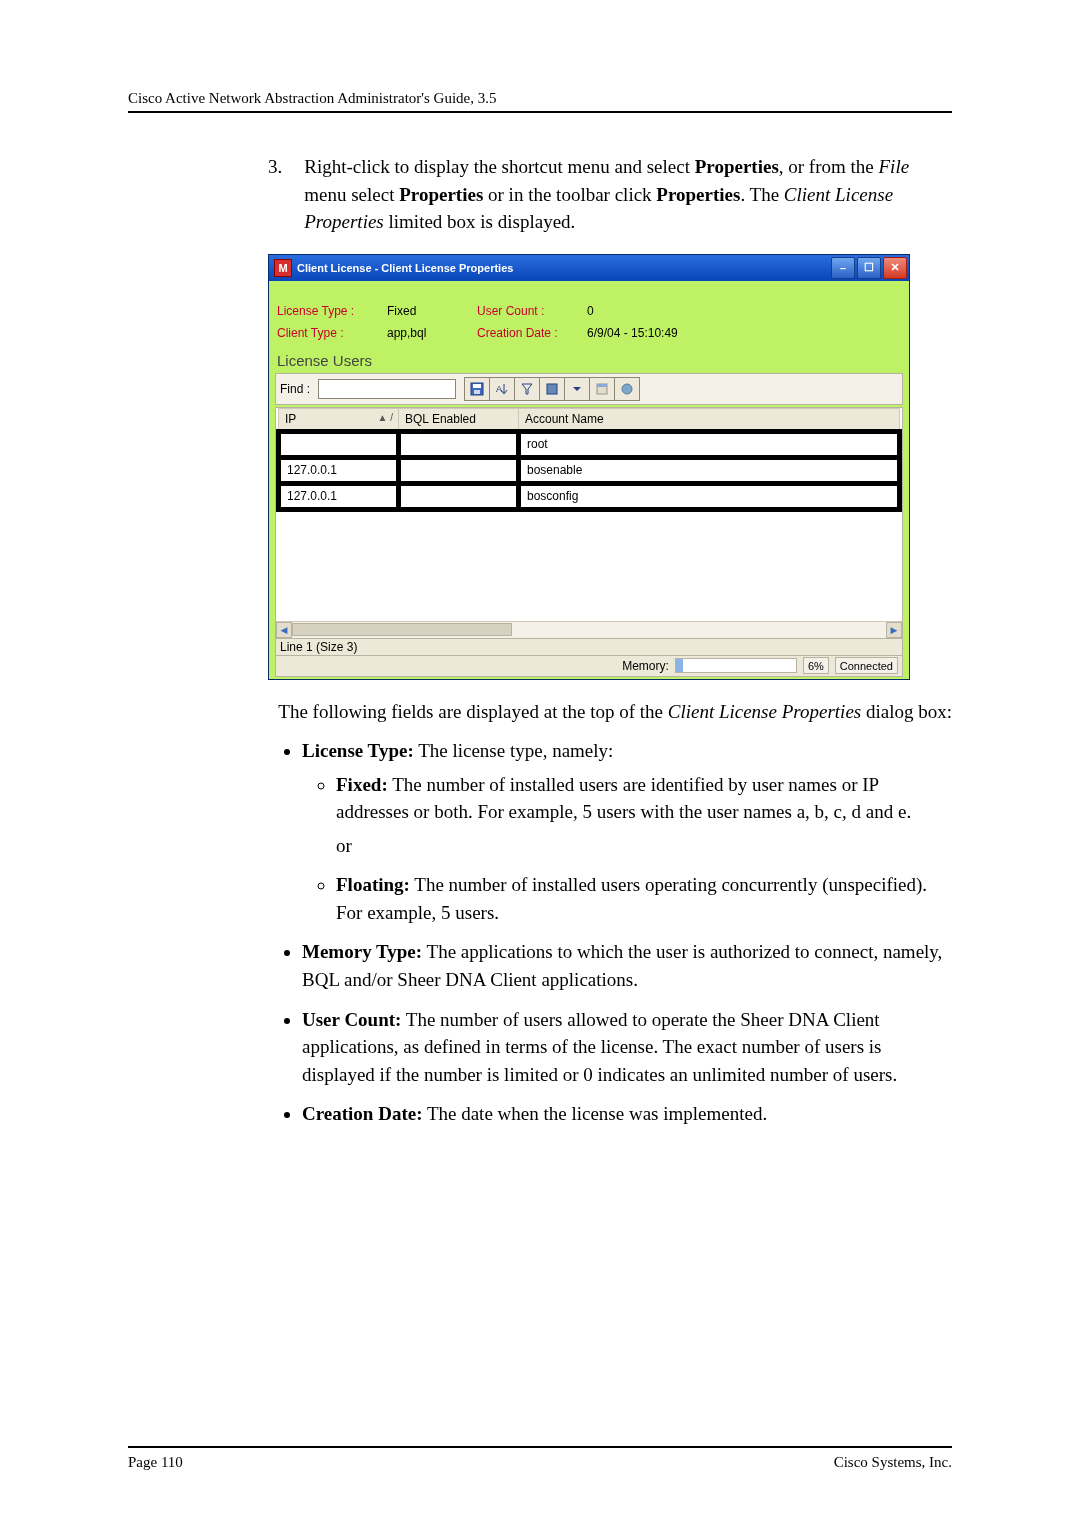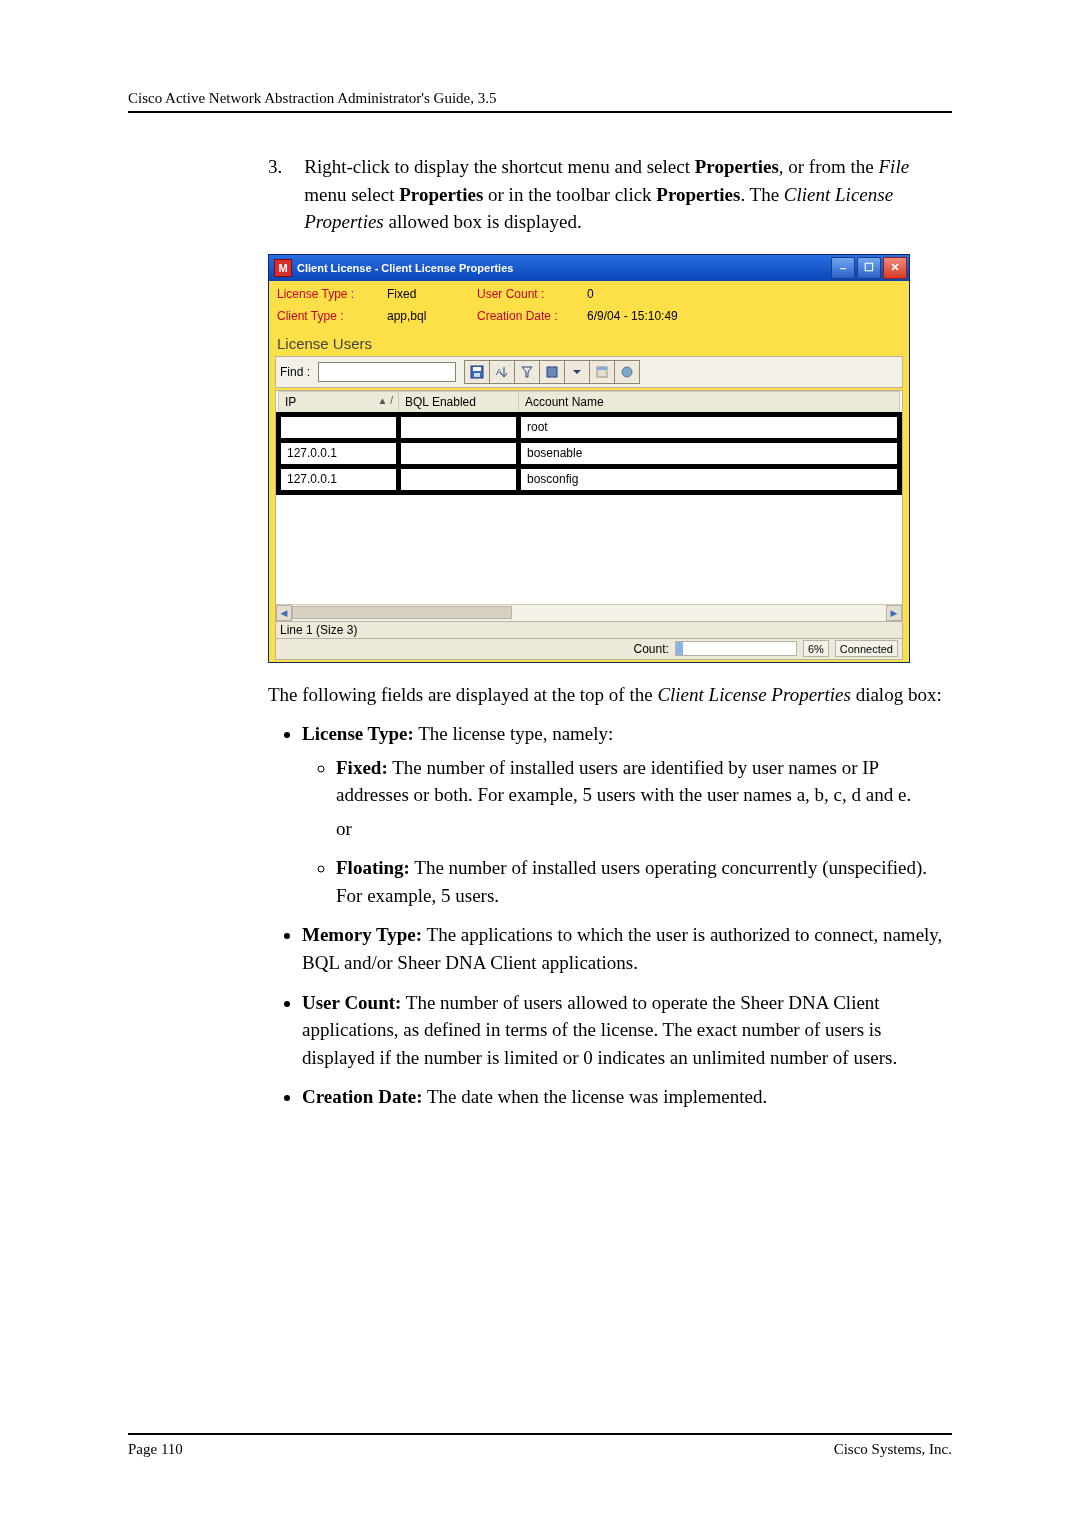--- a/index.html
+++ b/index.html
@@ -75,22 +75,22 @@
   .win-btn {
     width: 22px; height: 20px;
     background: linear-gradient(to bottom, #6fa7f1, #2d60c6);
     border: 1px solid #1b3d85;
     border-radius: 2px;
     display: flex; align-items: center; justify-content: center;
     color: #fff; font-weight: bold; font-size: 11px;
   }
   .win-btn.close { background: linear-gradient(to bottom, #f08a7a, #d43a25); border-color: #a01b0e; }
   .win-body {
-    background: #fde047;
-    padding: 0 6px 2px 6px;
+    background: #bef264;
+    padding: 17px 6px 2px 6px;
   }
   .fields-row { padding: 2px 2px 6px 2px; }
   .fields-row .row { display: flex; align-items: center; height: 22px; }
   .lbl-red { color: #c9002b; width: 110px; }
   .val { width: 90px; }
   .lbl-red2 { color: #c9002b; width: 110px; }
   .val2 { }
 
   .group-label { color: #444; padding: 2px 0 2px 2px; font-size: 15px; }
 
@@ -203,59 +203,60 @@
   }
   .mem-bar {
     width: 120px; height: 13px; border: 1px solid #b9b1a1; background: #fff; position: relative;
   }
   .mem-fill { position: absolute; left:0; top:0; bottom:0; width: 6%; background: #8bb4e6; }
 
   .after-text {
     font-size: 19px;
     line-height: 1.45;
     margin: 18px 0 12px 0;
+    text-align: right;
   }
   ul.level1 {
     margin: 0; padding: 0 0 0 34px;
     font-size: 19px;
     line-height: 1.45;
     font-family: Liberation Serif, serif;
   }
   ul.level1 > li { margin: 6px 0 12px 0; }
   ul.level2 {
     margin: 6px 0 0 0; padding: 0 0 0 34px;
   }
   ul.level2 > li { margin: 6px 0 12px 0; }
   .or { margin: 6px 0 6px 0; }
 
   .footer {
     position: absolute;
     left: 128px; right: 128px;
-    bottom: 69px;
+    bottom: 56px;
     border-top: 2px solid #000;
     padding-top: 6px;
     font-size: 15px;
     display: flex;
     justify-content: space-between;
   }
 </style>
 </head>
 <body>
 
 <div class="page">
 
   <div class="header-line">Cisco Active Network Abstraction Administrator's Guide, 3.5</div>
   <div class="sep"></div>
 
   <div class="content">
 
     <div class="step">
       <div class="step-num">3.</div>
       <div class="step-body">
-        <span>Right-click to display the shortcut menu and select </span><b>Properties</b><span>, or from the </span><em>File</em><span> menu select </span><b>Properties</b><span> or in the toolbar click </span><b>Properties</b><span>. The </span><em>Client License Properties</em><span> allowed box is displayed.</span>
+        <span>Right-click to display the shortcut menu and select </span><b>Properties</b><span>, or from the </span><em>File</em><span> menu select </span><b>Properties</b><span> or in the toolbar click </span><b>Properties</b><span>. The </span><em>Client License Properties</em><span> limited box is displayed.</span>
       </div>
     </div>
 
     <div class="win">
       <div class="titlebar">
         <div class="ticon">M</div>
         <div class="title">Client License - Client License Properties</div>
         <div class="win-btns">
           <div class="win-btn">–</div>
           <div class="win-btn">☐</div>
@@ -369,21 +370,21 @@
                 <div class="hsc-thumb"></div>
               </div>
             <div class="hsc-btn">▶</div>
           </div>
         </div>
 
         <div class="line-counter">Line 1 (Size 3)</div>
 
         <div class="status-row">
           <div class="status-spacer"></div>
-          <span>Count:</span>
+          <span>Memory:</span>
           <div class="mem-bar">
               <div class="mem-fill"></div>
             </div>
           <span class="status-cell">6%</span>
           <span class="status-cell">Connected</span>
         </div>
 
       </div>
     </div>
 

